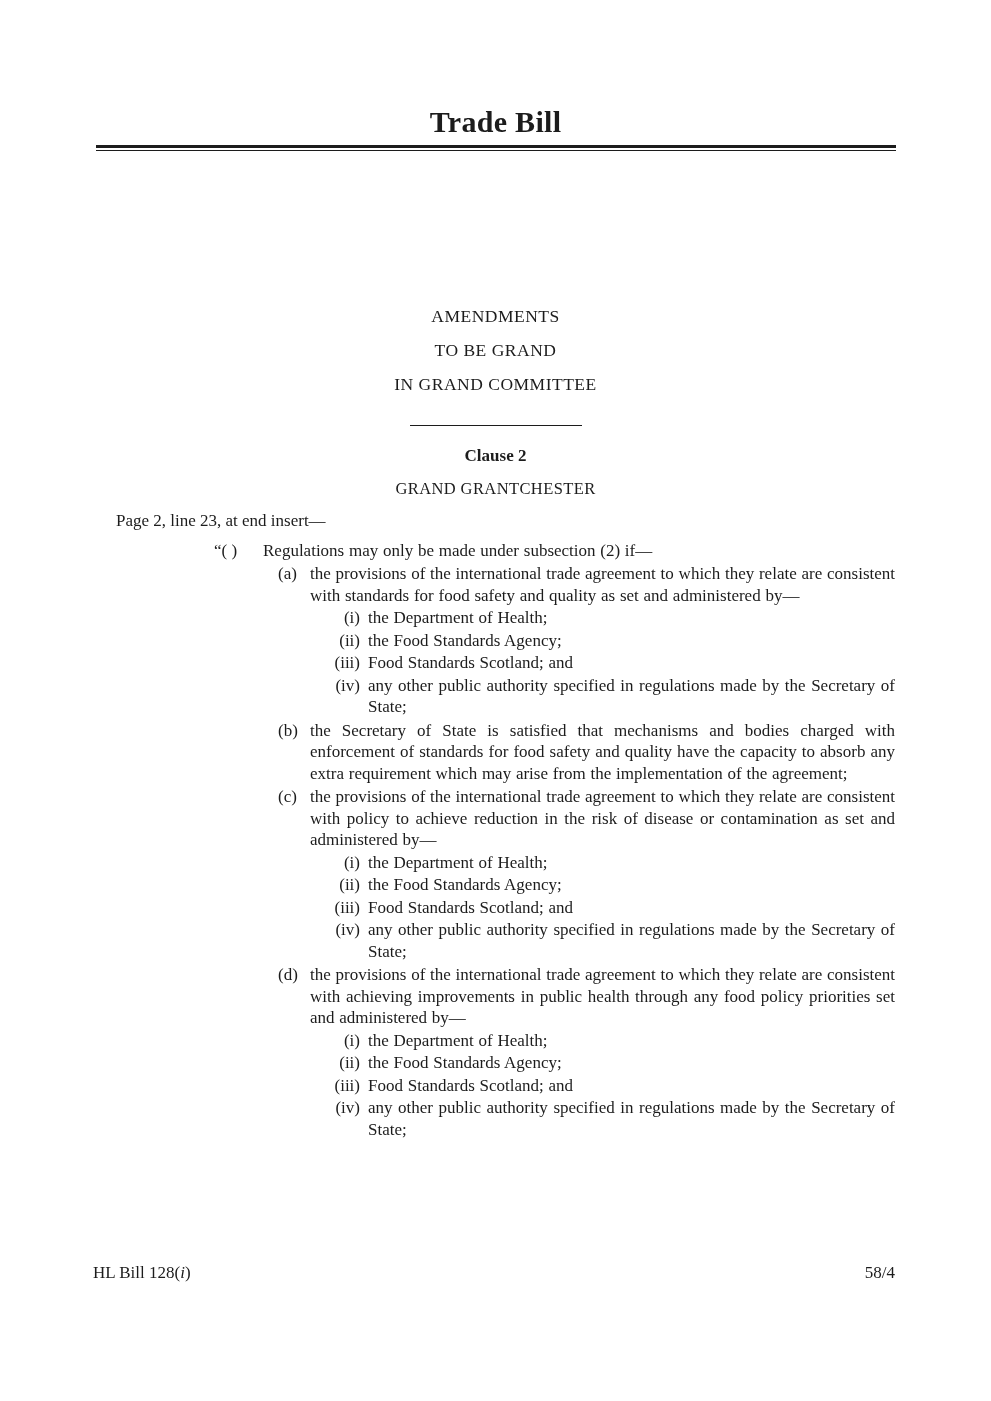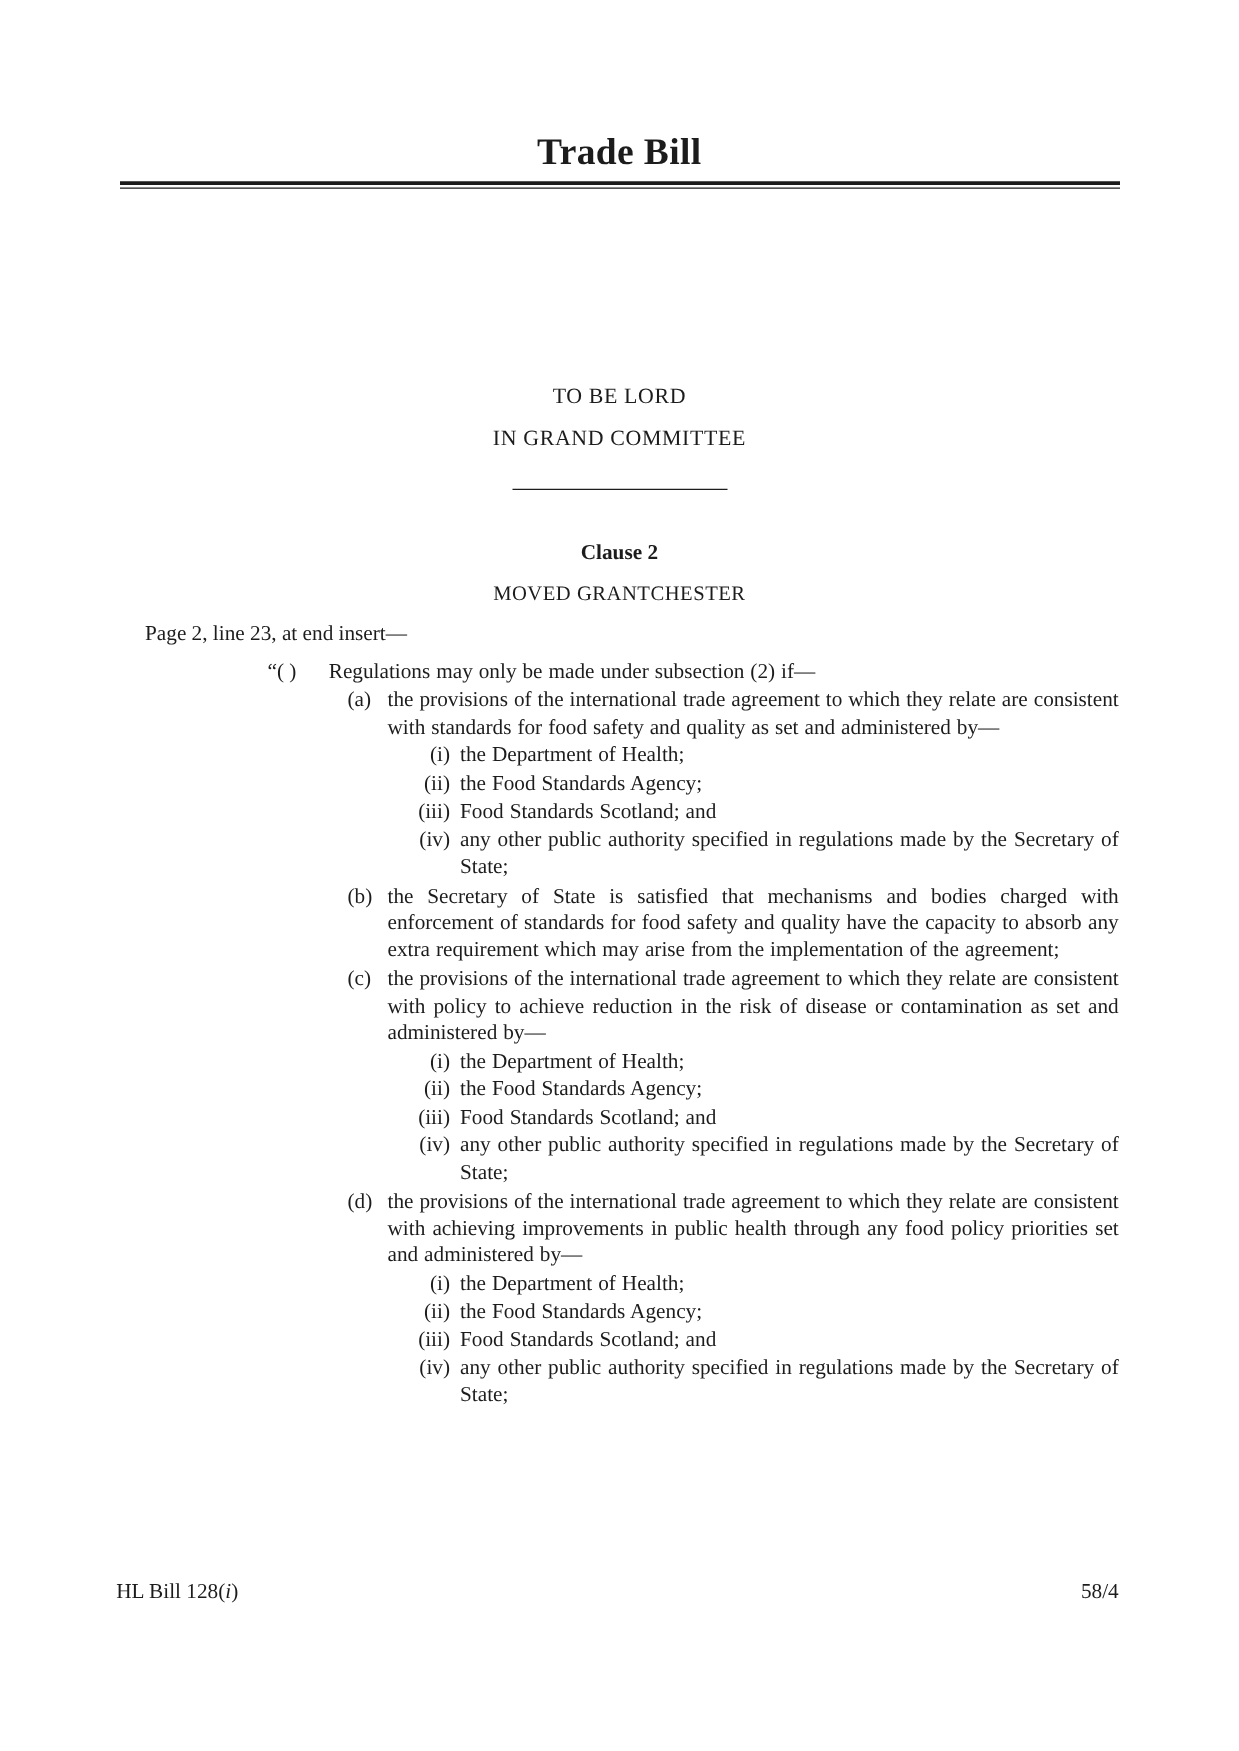--- a/index.html
+++ b/index.html
@@ -34,21 +34,21 @@
     font-size: 17.5px;
     line-height: 34px;
     letter-spacing: 0.5px;
   }
   .short-rule {
     width: 172px;
     margin: 24px auto 0;
     border-top: 1.5px solid #1c1c1c;
   }
   .clause {
-    margin-top: 40px;
+    margin-top: 20px;
     text-align: center;
     font-size: 17px;
     font-weight: bold;
     line-height: 20px;
   }
   .mover {
     margin-top: 13px;
     text-align: center;
     font-size: 16.5px;
     letter-spacing: 0.4px;
@@ -88,27 +88,28 @@
 </style>
 </head>
 <body>
 
 <div class="page">
 
   <h1 class="title">Trade Bill</h1>
   <div class="title-rule"></div>
 
   <div class="heading-block">
-    <div class="hline">TO BE LORD</div>
+    <div class="hline">AMENDMENTS</div>
+    <div class="hline">TO BE GRAND</div>
     <div class="hline">IN GRAND COMMITTEE</div>
     <div class="short-rule"></div>
   </div>
 
   <div class="clause">Clause 2</div>
-  <div class="mover">MOVED GRANTCHESTER</div>
+  <div class="mover">GRAND GRANTCHESTER</div>
   <div class="instruction">Page 2, line 23, at end insert—</div>
 
   <div class="row intro">
     <span class="lbl">“( )</span>
     <span class="txt">Regulations may only be made under subsection (2) if—</span>
   </div>
 
   <div class="row item">
     <span class="lbl">(a)</span>
     <span class="txt">the provisions of the international trade agreement to which they relate are consistent with standards for food safety and quality as set and administered by—</span>

